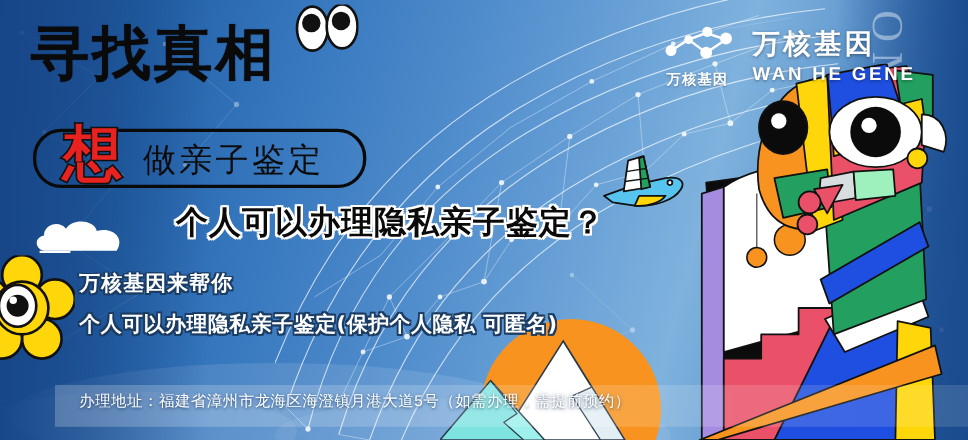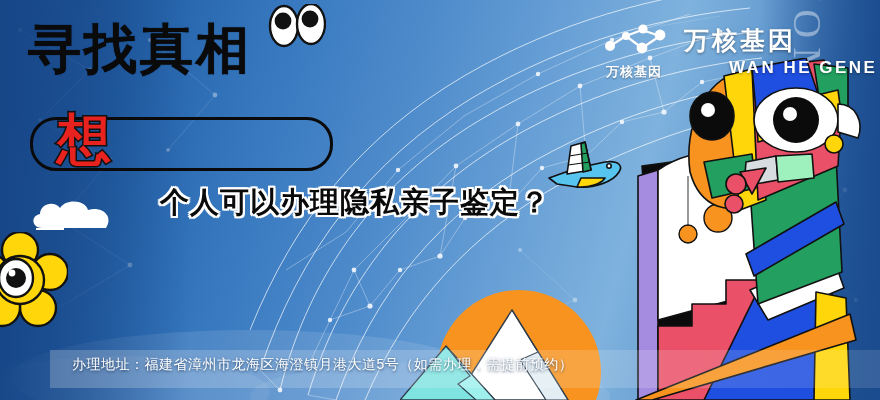--- a/index.html
+++ b/index.html
@@ -63,21 +63,21 @@
     font-size: 13px; font-weight: bold; color: #ffffff; letter-spacing: 1px;
     text-shadow: 0 1px 2px rgba(0,0,0,.35);
   }
   .logo-text { display: flex; flex-direction: column; line-height: 1; }
   .logo-cn {
     font-size: 25px; font-weight: bold; color: #ffffff; letter-spacing: 3px;
     text-shadow: 0 1px 3px rgba(0,0,0,.4);
   }
   .logo-en {
     margin-top: 6px; font-size: 17px; font-weight: bold; color: #ffffff;
-    letter-spacing: 2.5px; text-shadow: 0 1px 3px rgba(0,0,0,.4); margin-left: 45px;
+    letter-spacing: 2.5px; text-shadow: 0 1px 3px rgba(0,0,0,.4);
   }
 
   
   .headline {
     position: absolute; left: 28px; top: 22px; z-index: 20;
     font-size: 53px; font-weight: bold; color: #0a0a0a;
     letter-spacing: 3px; line-height: 1;
     font-family: "DejaVu Sans", "Liberation Sans", sans-serif;
     text-shadow: 0 0 1px #000;
   }
@@ -400,21 +400,24 @@
 
   <div class="headline">寻找真相</div>
   <svg class="eyes" viewBox="0 0 58 44">
     <ellipse cx="16" cy="22" rx="14" ry="20" fill="#ffffff" stroke="#111" stroke-width="2.4"></ellipse>
     <ellipse cx="43" cy="20" rx="14" ry="20" fill="#ffffff" stroke="#111" stroke-width="2.4"></ellipse>
     <circle cx="15" cy="17" r="8.4" fill="#111"></circle>
     <circle cx="42" cy="15" r="8.4" fill="#111"></circle>
   </svg>
 
   <div class="pill"></div>
+  <div class="pill-label">做亲子鉴定</div>
   <div class="want-char">想</div>
 
   <div class="subhead">个人可以办理隐私亲子鉴定？</div>
 
+  <div class="body-line body-1">万核基因来帮你</div>
+  <div class="body-line body-2">个人可以办理隐私亲子鉴定(保护个人隐私 可匿名)</div>
 
   <div class="addr-strip"></div>
   <div class="addr-text">办理地址：福建省漳州市龙海区海澄镇月港大道5号（如需办理，需提前预约）</div>
 
 </div>
 
 </body></html>

